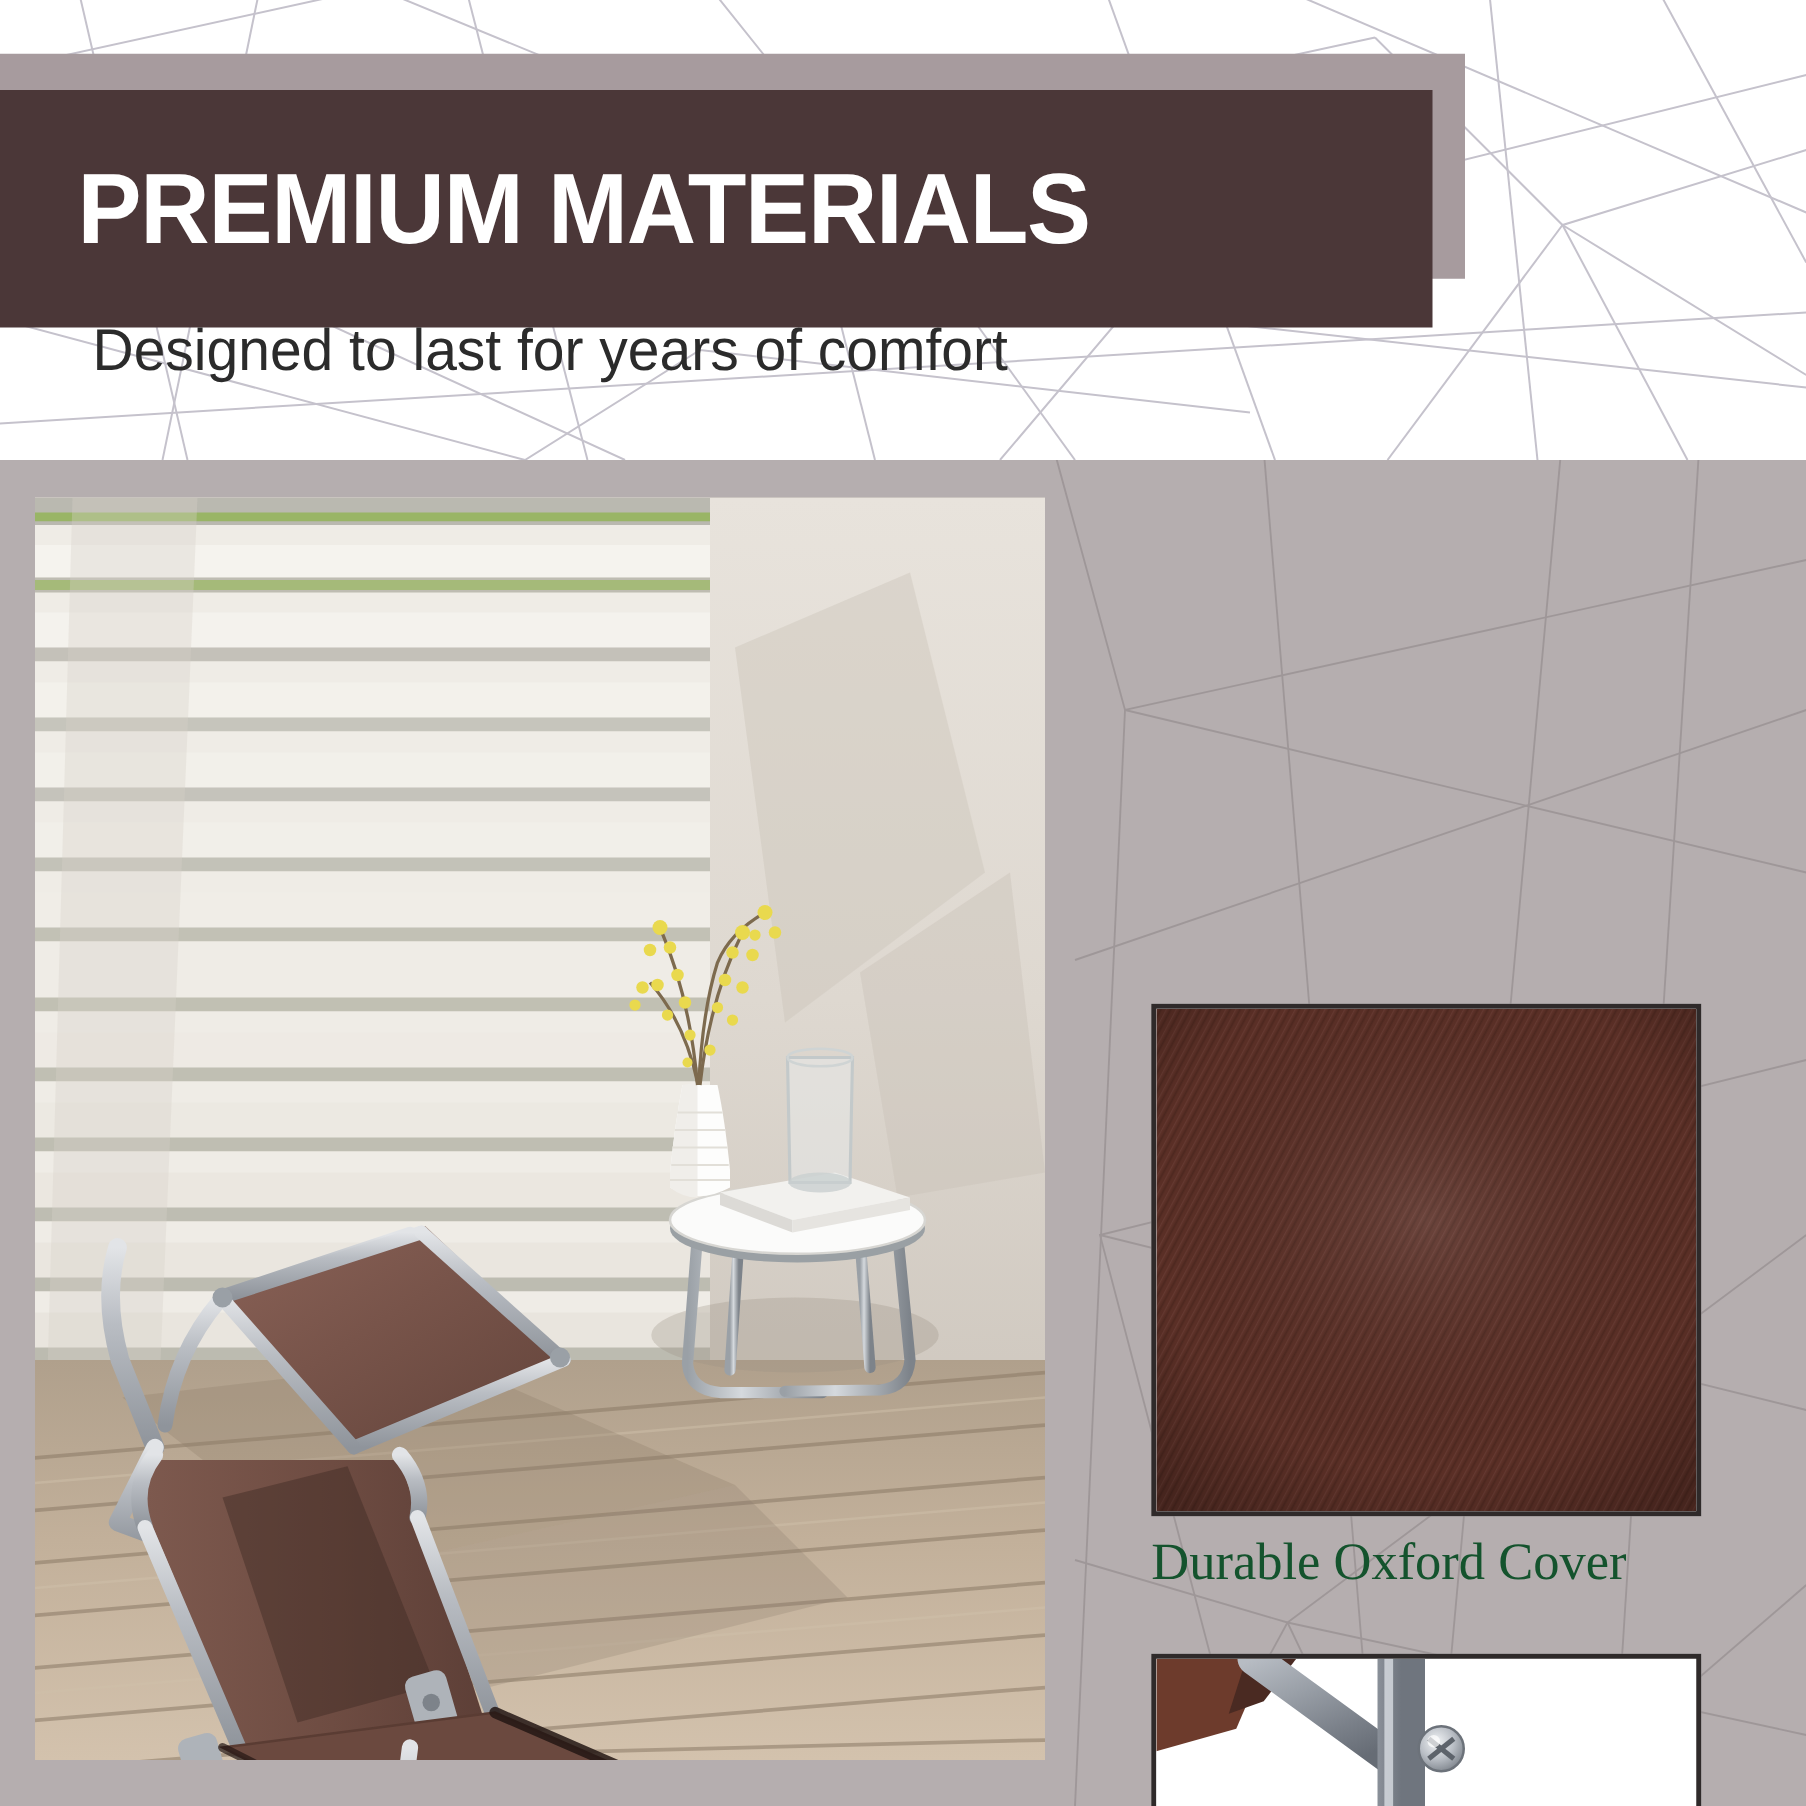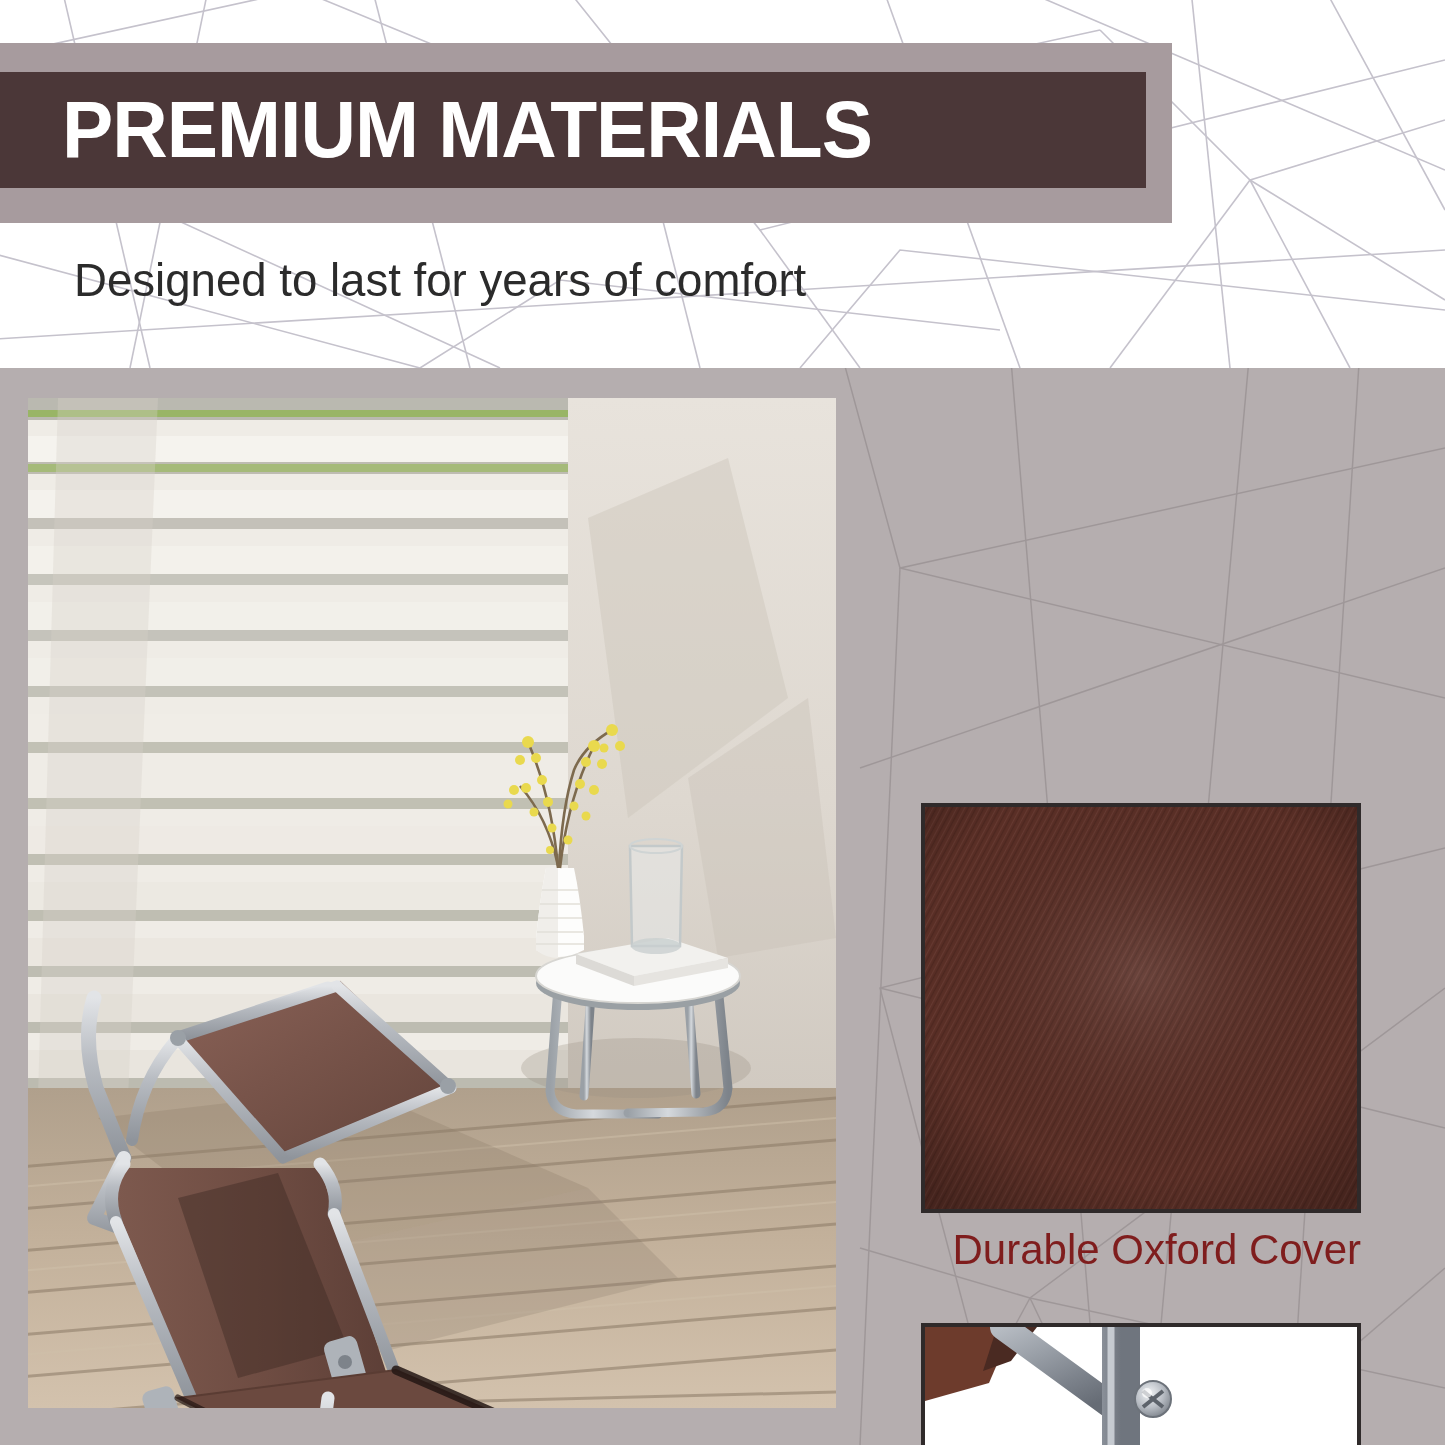--- a/index.html
+++ b/index.html
@@ -20,21 +20,21 @@
     background:#ffffff; overflow:hidden;
   }
   .mesh { position:absolute; inset:0; width:100%; height:100%; }
 
   
   .title-shadow {
     position:absolute; left:0; top:43px; width:1172px; height:180px;
     background:#a79b9e;
   }
   .title-bar {
-    position:absolute; left:0; top:72px; width:1146px; height:116px;
+    position:absolute; left:0; top:72px; width:1146px; height:190px;
     background:#4b3738;
     display:flex; align-items:center;
   }
   .title-text {
     color:#ffffff;
     font-family:"Liberation Sans Narrow","Liberation Sans", sans-serif;
     font-weight:700;
     font-size:80px;
     letter-spacing:-1px;
     margin-left:62px;
@@ -76,23 +76,23 @@
   .feature .frame {
     border:4px solid #2f2a2a;
     width:100%; height:calc(100% - 72px);
     overflow:hidden;
     position:relative;
     background:#ffffff;
   }
   .feature .frame svg { position:absolute; inset:0; width:100%; height:100%; }
   .feature .caption {
     position:absolute; left:0; bottom:0; width:100%;
-    text-align:right;
-    color:#7f1d1d;
-    font-family:Liberation Sans, sans-serif;
+    text-align:left;
+    color:#14532d;
+    font-family:Liberation Serif, serif;
     font-weight:400;
     font-size:42px;
     line-height:70px;
     white-space:nowrap;
   }
   #feature-fabric { left:921px; top:435px;  width:440px; height:482px; }
   #feature-frame  { left:921px; top:955px;  width:440px; height:482px; }
 </style>
 </head>
 <body>

